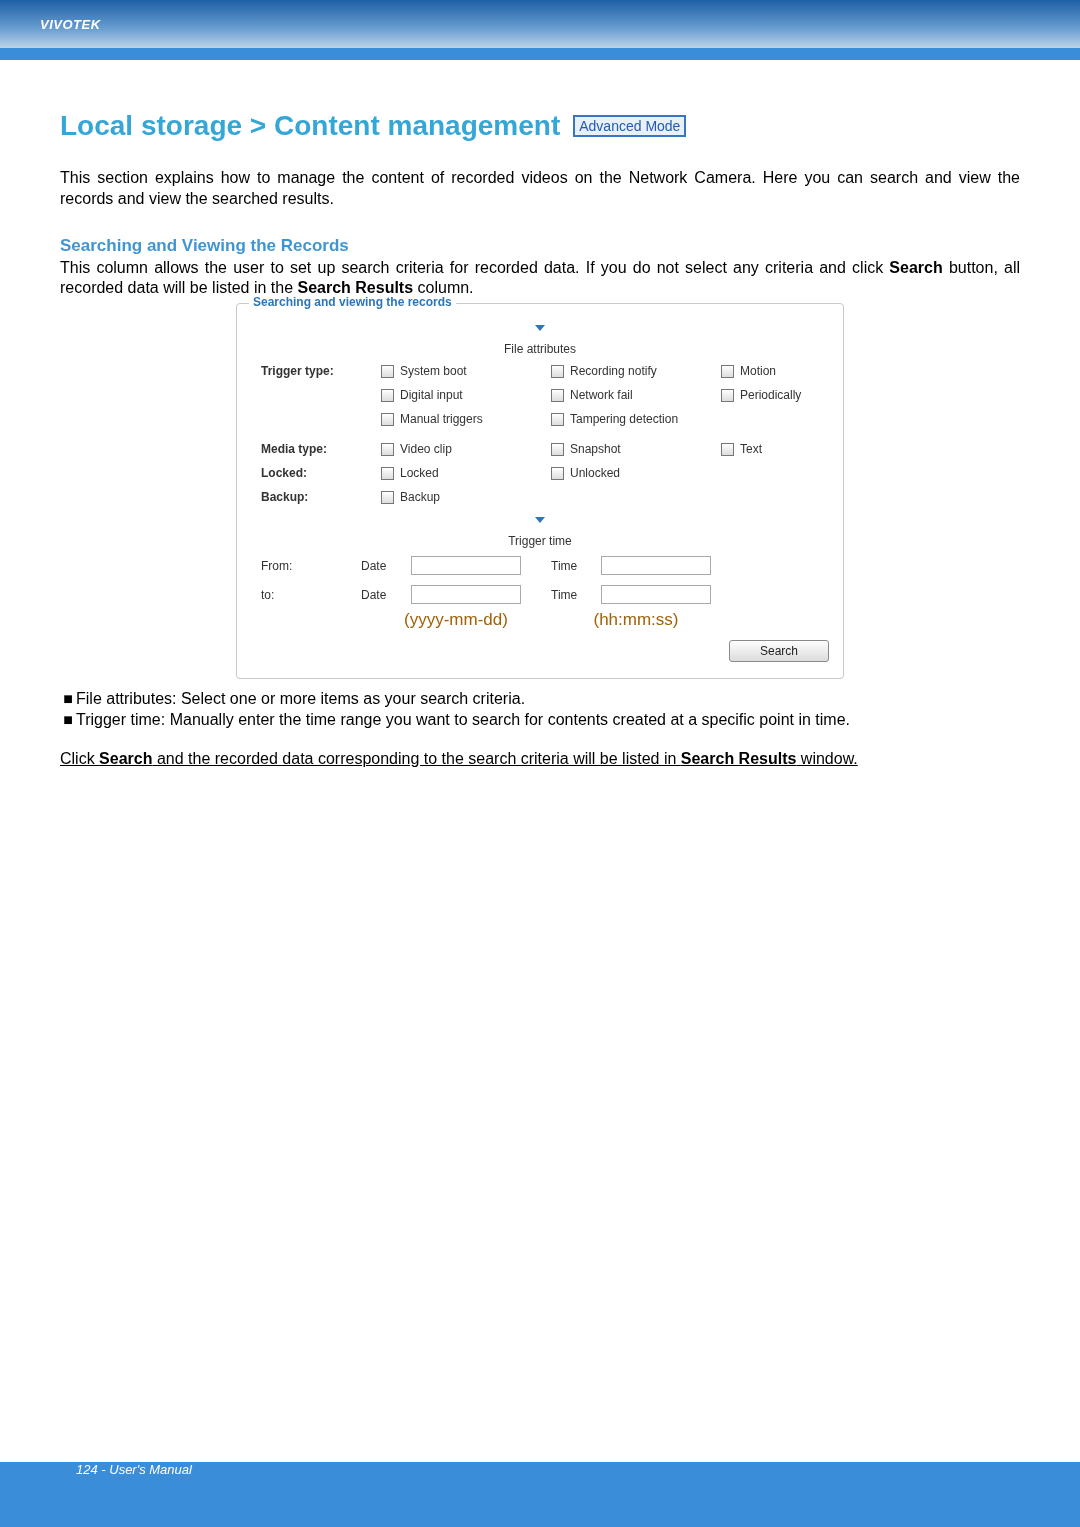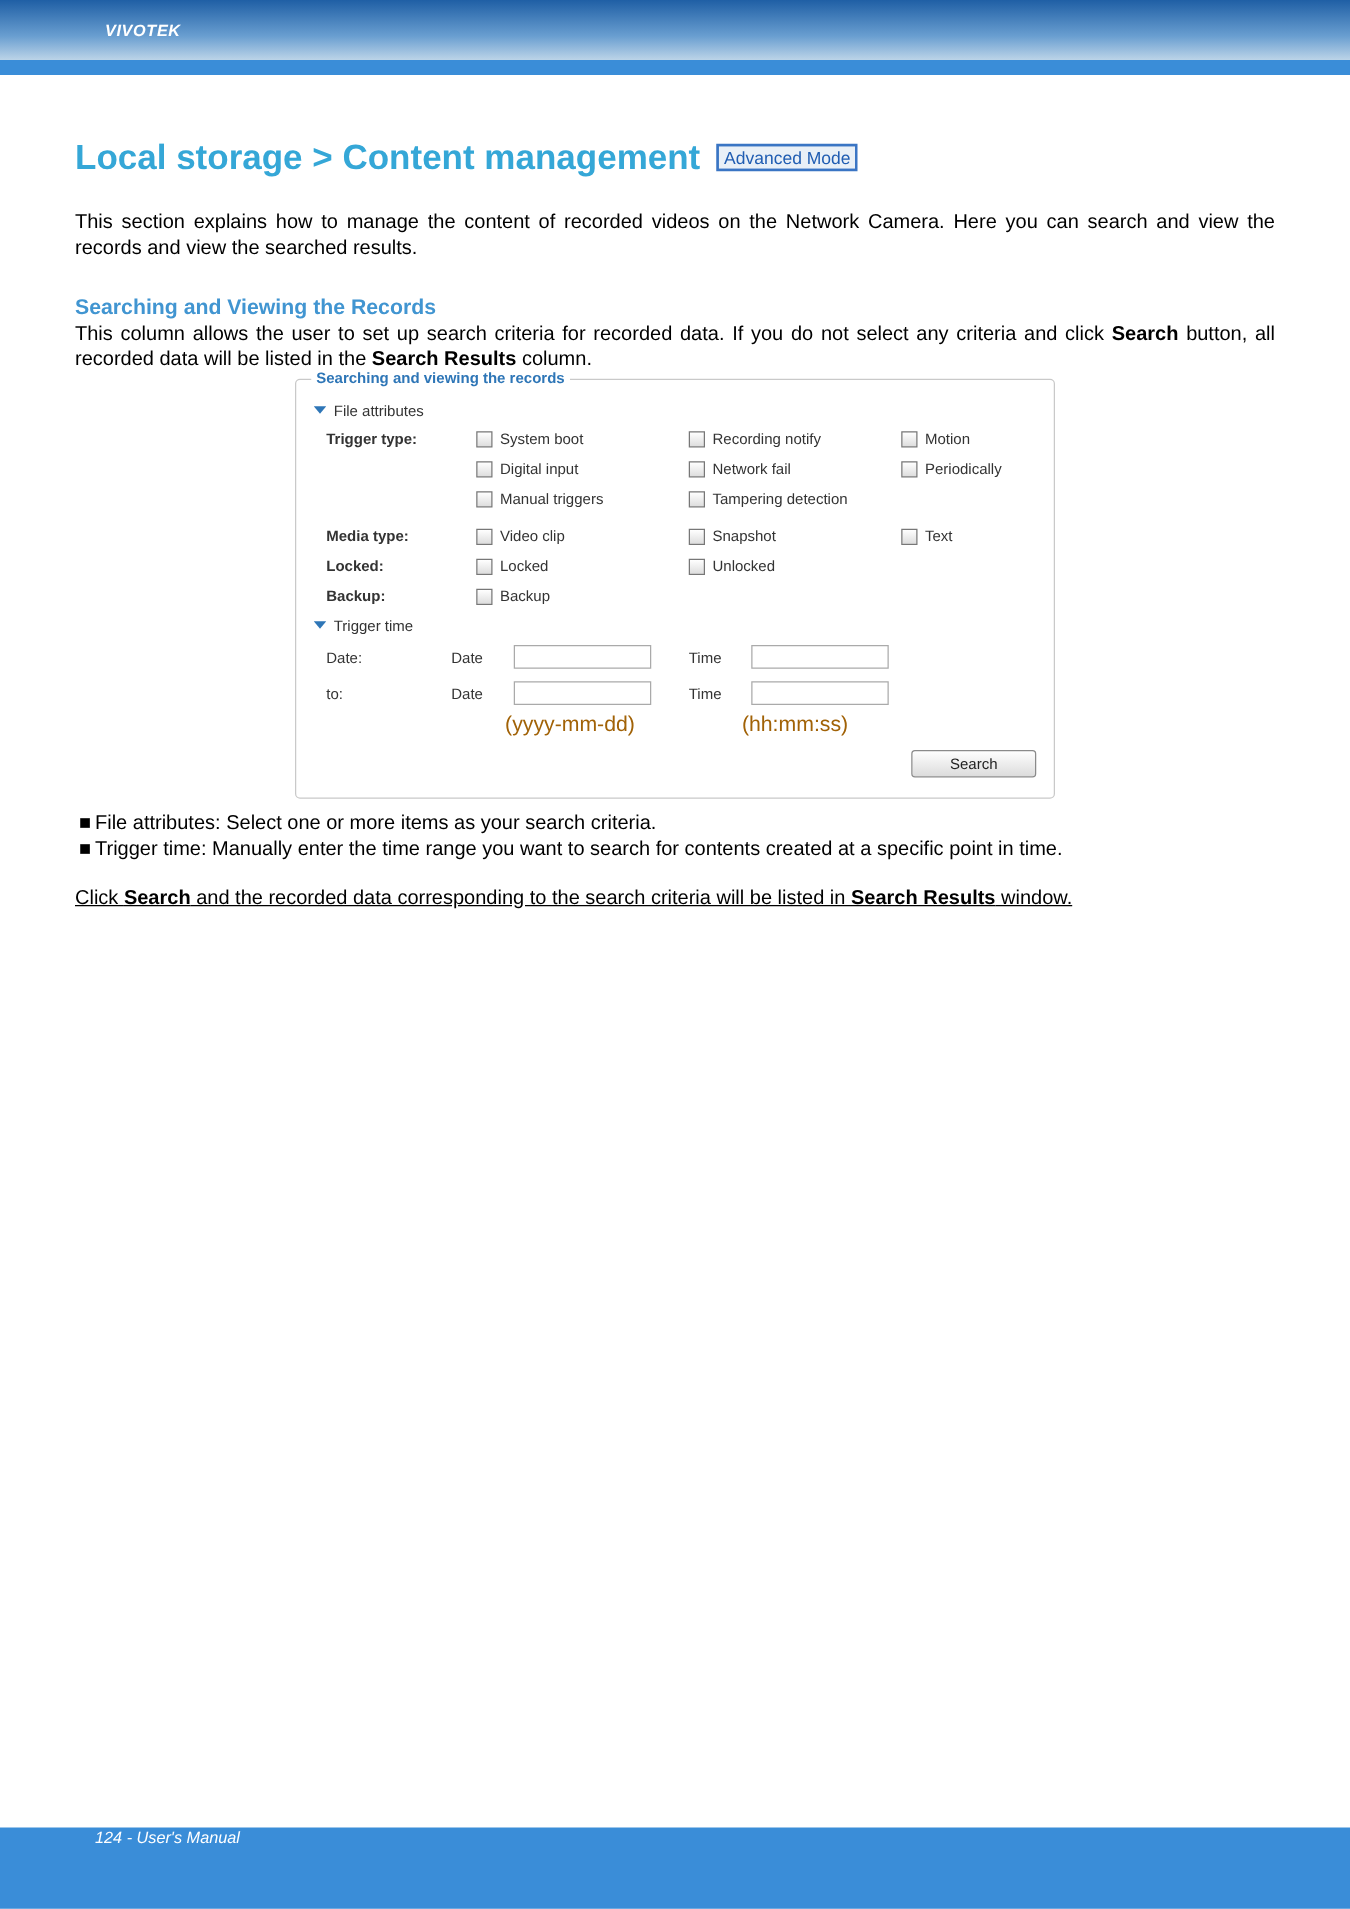--- a/index.html
+++ b/index.html
@@ -4,21 +4,21 @@
 <style>
   * { margin: 0; padding: 0; box-sizing: border-box; }
   html, body { width: 1080px; height: 1527px; font-family: Arial, Helvetica, sans-serif; background: #fff; }
 
   .top-band {
     width: 100%;
     height: 48px;
     background: linear-gradient(to bottom, #1f5fa5, #699ed0 60%, #bcd4e8);
     display: flex;
     align-items: center;
-    padding-left: 84px;
+    padding-left: 40px;
   }
   .top-brand {
     color: #fff;
     font-style: italic;
     font-weight: bold;
     font-size: 13px;
     letter-spacing: 0.5px;
   }
   .blue-strip {
     width: 100%;
@@ -89,20 +89,21 @@
     font-size: 12px;
     padding: 0 4px;
   }
   .section-head {
     color: #333;
     font-size: 12px;
     display:flex;
     align-items:center;
     gap:6px;
     margin-bottom:8px;
+    flex-direction:column;
   }
   .section-head .chevron { color:#2e76b7; }
 
   .grid {
     display: grid;
     grid-template-columns: 120px 170px 170px 120px;
     row-gap: 10px;
     align-items: center;
     margin-left: 10px;
   }
@@ -287,21 +288,21 @@
       <div style="height:10px;"></div>
 
       <div class="section-head">
         <span class="chevron"><svg width="10" height="10" viewBox="0 0 10 10">
               <path d="M0 2 L5 8 L10 2 Z" fill="#2e76b7"></path>
             </svg></span>
         <span>Trigger time</span>
       </div>
 
       <div class="trigger-grid">
-        <div class="lbl">Date:</div>
+        <div class="lbl">From:</div>
         <div class="lbl">Date</div>
         <input type="text" style="">
         <div class="lbl">Time</div>
         <input type="text" style="">
 
         <div class="lbl">to:</div>
         <div class="lbl">Date</div>
         <input type="text" style="">
         <div class="lbl">Time</div>
         <input type="text" style="">

